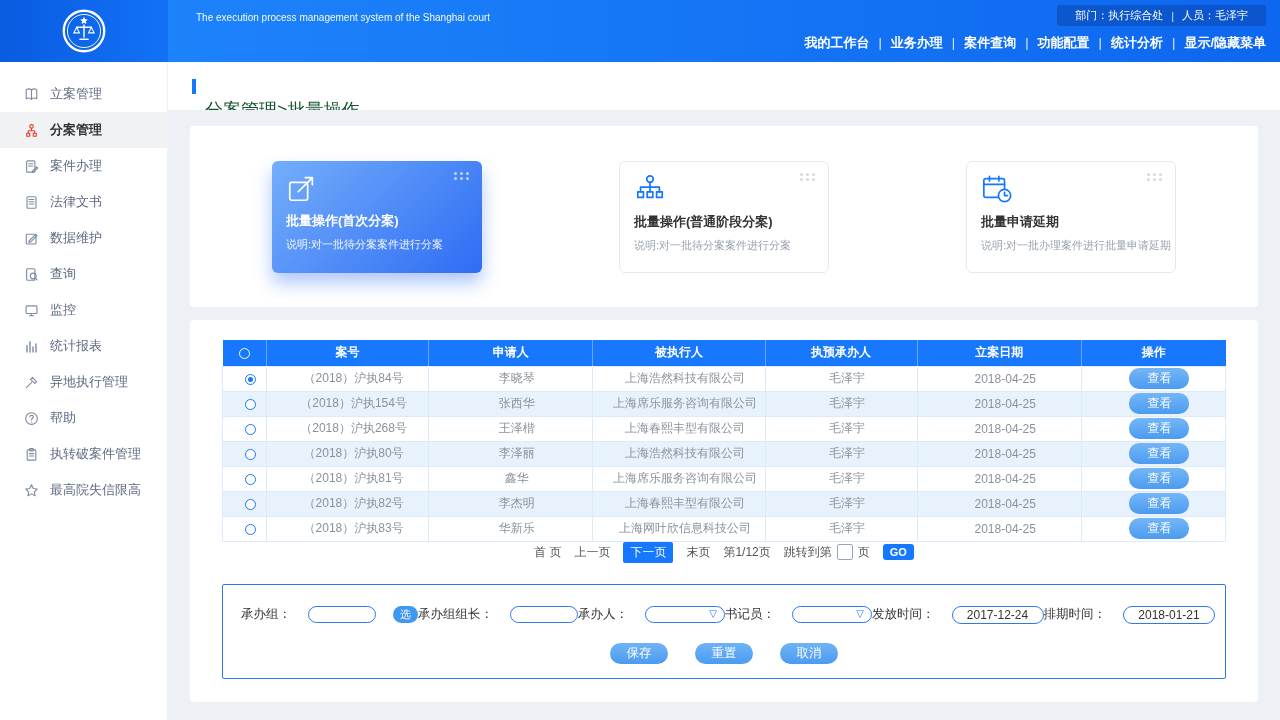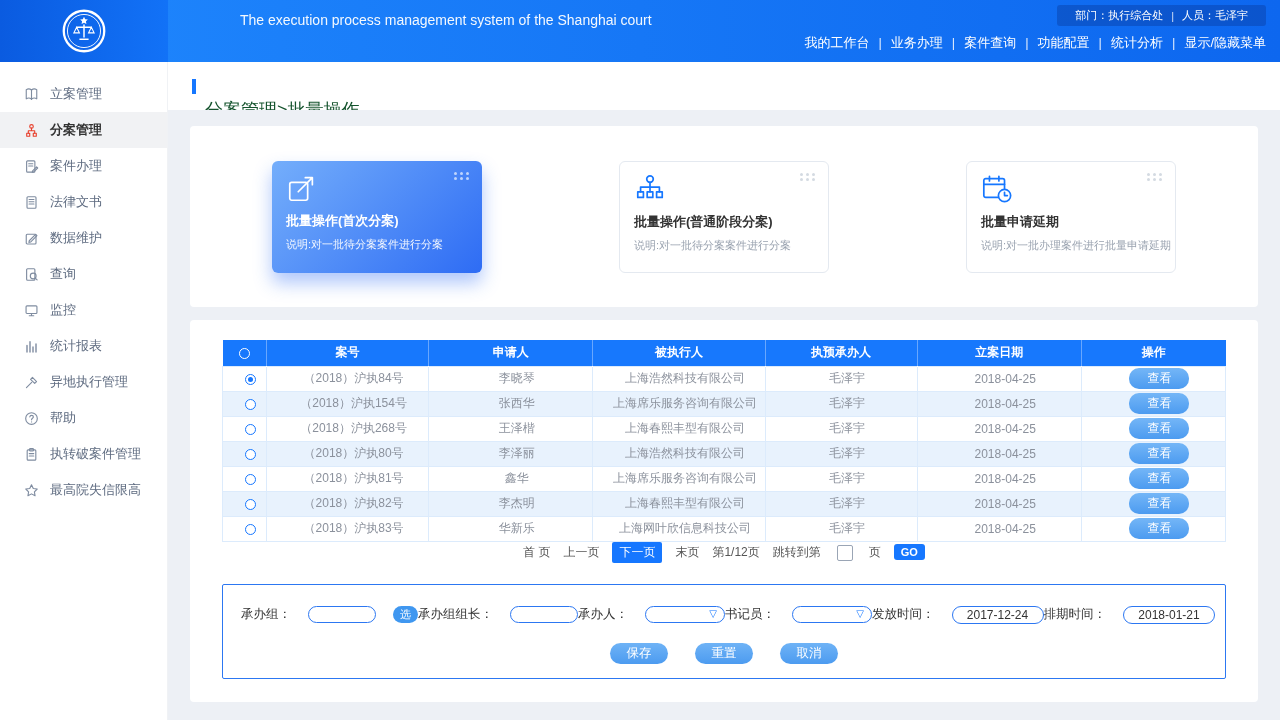--- a/index.html
+++ b/index.html
@@ -8,27 +8,27 @@
 
   
   .header { position:absolute; top:0; left:0; width:100%; height:62px;
             background:linear-gradient(90deg,#1f87fd,#0d67ef); z-index:5; }
   .logo-block { position:absolute; left:0; top:0; width:168px; height:62px;
                 background:linear-gradient(90deg,#0a5be0,#1272f7);
                 display:flex; align-items:center; justify-content:center; }
   .logo-block svg { width:46px; height:46px; }
   .title-block { position:absolute; left:196px; top:8px; color:#fff; }
   .title { font-size:22px; font-weight:bold; letter-spacing:2px; }
-  .subtitle { font-size:14px; margin-top:4px; opacity:.95;margin-left:44px; }
+  .subtitle { font-size:10px; margin-top:4px; opacity:.95; }
   .header-right { position:absolute; right:14px; top:5px; color:#fff; text-align:right; }
   .dept-pill { display:inline-flex; align-items:center; font-size:11px;
                background:rgba(8,62,165,.45); padding:3px 18px; border-radius:3px; }
   .dept-pill .sep::before { content:"|"; margin:0 8px; opacity:.8; }
   .top-nav { margin-top:8px; display:flex; justify-content:flex-end; align-items:center;
-             font-size:13px; font-weight:normal; }
+             font-size:13px; font-weight:bold; }
   .top-nav .nav-item { cursor:pointer; white-space:nowrap; }
   .top-nav .nav-item + .nav-item::before { content:"|"; margin:0 9px; font-weight:normal; opacity:.85; }
 
   
   .sidebar { position:absolute; top:62px; left:0; width:168px; bottom:0; background:#fff;
              padding-top:14px; border-right:1px solid #f0f2f5; z-index:4; }
   .side-item { display:flex; align-items:center; gap:11px; height:36px; padding-left:24px;
                color:#5e6b80; font-size:13px; cursor:pointer; }
   .side-item svg { width:15px; height:15px; color:#7f8ca0; flex:none; }
   .side-item.active { background:#f1f2f4; color:#333; font-weight:bold; }
@@ -79,21 +79,21 @@
   .radio.white { border-color:#fff; background:transparent; }
   .view-btn { display:inline-block; min-width:60px; padding:2px 0;
               background:linear-gradient(180deg,#74b6f7,#4c9bf0); color:#fff; border:none;
               border-radius:10px; font-size:12px; cursor:pointer; }
 
   
   .pagination { display:flex; justify-content:center; align-items:center;
                 gap:13px; font-size:12px; color:#555; }
   .pagination .pg { cursor:pointer; }
   .page-next { background:#1677ff; color:#fff; padding:2px 7px; border-radius:2px; }
-  .jump-group { display:inline-flex; align-items:flex-end; gap:16px; }
+  .jump-group { display:inline-flex; align-items:center; gap:5px; }
   .jump-input { width:16px; height:16px; border:1px solid #9aa5b5; border-radius:2px; }
   .go-btn { background:#1677ff; color:#fff; font-size:11px; font-weight:bold;
             padding:2px 7px; border-radius:3px; cursor:pointer; }
 
   
   .form-box { margin-top:21px; border:1px solid #2c77f2; border-radius:2px; padding:21px 18px 14px; }
   .form-row { display:flex; align-items:center; justify-content:space-between;
               font-size:12.5px; color:#333; }
   .form-group { display:flex; align-items:center; gap:17px; white-space:nowrap; }
   .pill-input { width:68px; height:17px; border:1px solid #2c77f2; border-radius:9px; background:#fff; }

